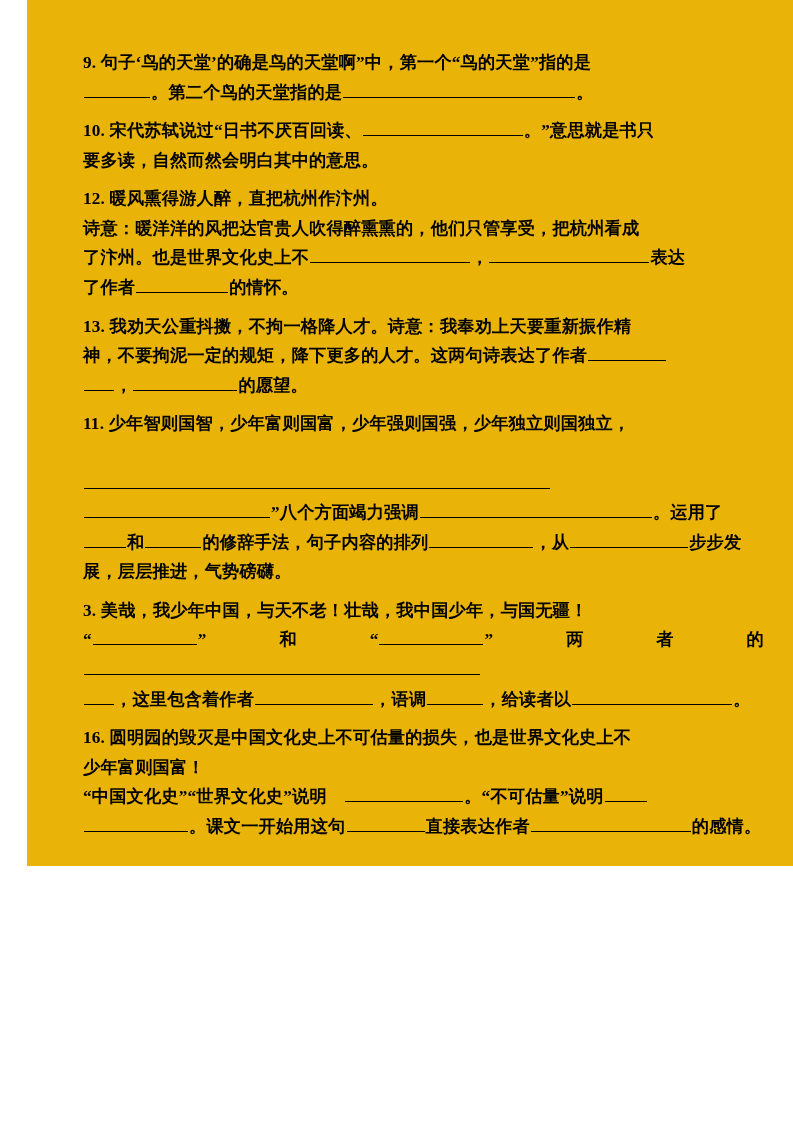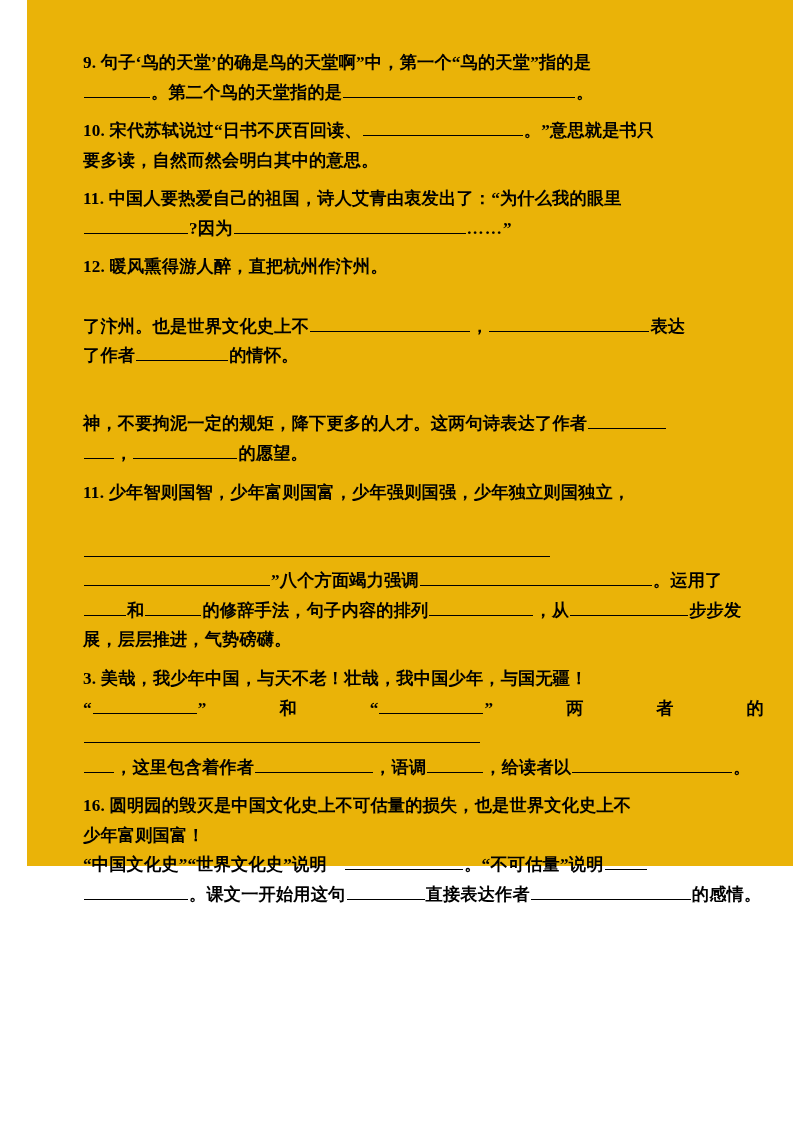--- a/index.html
+++ b/index.html
@@ -67,34 +67,30 @@
     <p class="para">
       <span>9. 句子‘鸟的天堂’的确是鸟的天堂啊”中，第一个“鸟的天堂”指的是</span><br>
       <span class="blank b6"></span><span>。第二个鸟的天堂指的是</span><span class="blank b20"></span><span>。</span>
     </p>
 
     <p class="para">
       <span>10. 宋代苏轼说过“日书不厌百回读、</span><span class="blank b14"></span><span>。”意思就是书只</span><br>
       <span>要多读，自然而然会明白其中的意思。</span>
     </p>
 
-    <p class="para">
-      <span>11. 中国人要热爱自己的祖国，诗人艾青由衷发出了：“为什么我的眼里</span><br>
-      <span class="blank b9"></span><span>?因为</span><span class="blank b20"></span><span class="dots">……”</span>
-    </p>
 
     <p class="para">
       <span>12. 暖风熏得游人醉，直把杭州作汴州。</span><br>
-      <br>
+      <span>诗意：暖洋洋的风把达官贵人吹得醉熏熏的，他们只管享受，把杭州看成</span><br>
       <span>了汴州。也是世界文化史上不</span><span class="blank b14"></span><span>，</span><span class="blank b14"></span><span>表达</span><br>
       <span>了作者</span><span class="blank b8"></span><span>的情怀。</span>
     </p>
 
     <p class="para">
-      <br>
+      <span>13. 我劝天公重抖擞，不拘一格降人才。诗意：我奉劝上天要重新振作精</span><br>
       <span>神，不要拘泥一定的规矩，降下更多的人才。这两句诗表达了作者</span><span class="blank b7"></span><br>
       <span class="blank b3"></span><span>，</span><span class="blank b9"></span><span>的愿望。</span>
     </p>
 
     <p class="para">
       <span>11. 少年智则国智，少年富则国富，少年强则国强，少年独立则国独立，</span><br>
       <br>
       <span class="blank b40"></span><br>
       <span class="blank b16"></span><span>”八个方面竭力强调</span><span class="blank b20"></span><span>。运用了</span><br>
       <span class="blank b4"></span><span>和</span><span class="blank b5"></span><span>的修辞手法，句子内容的排列</span><span class="blank b9"></span><span>，从</span><span class="blank b10"></span><span>步步发</span><br>

